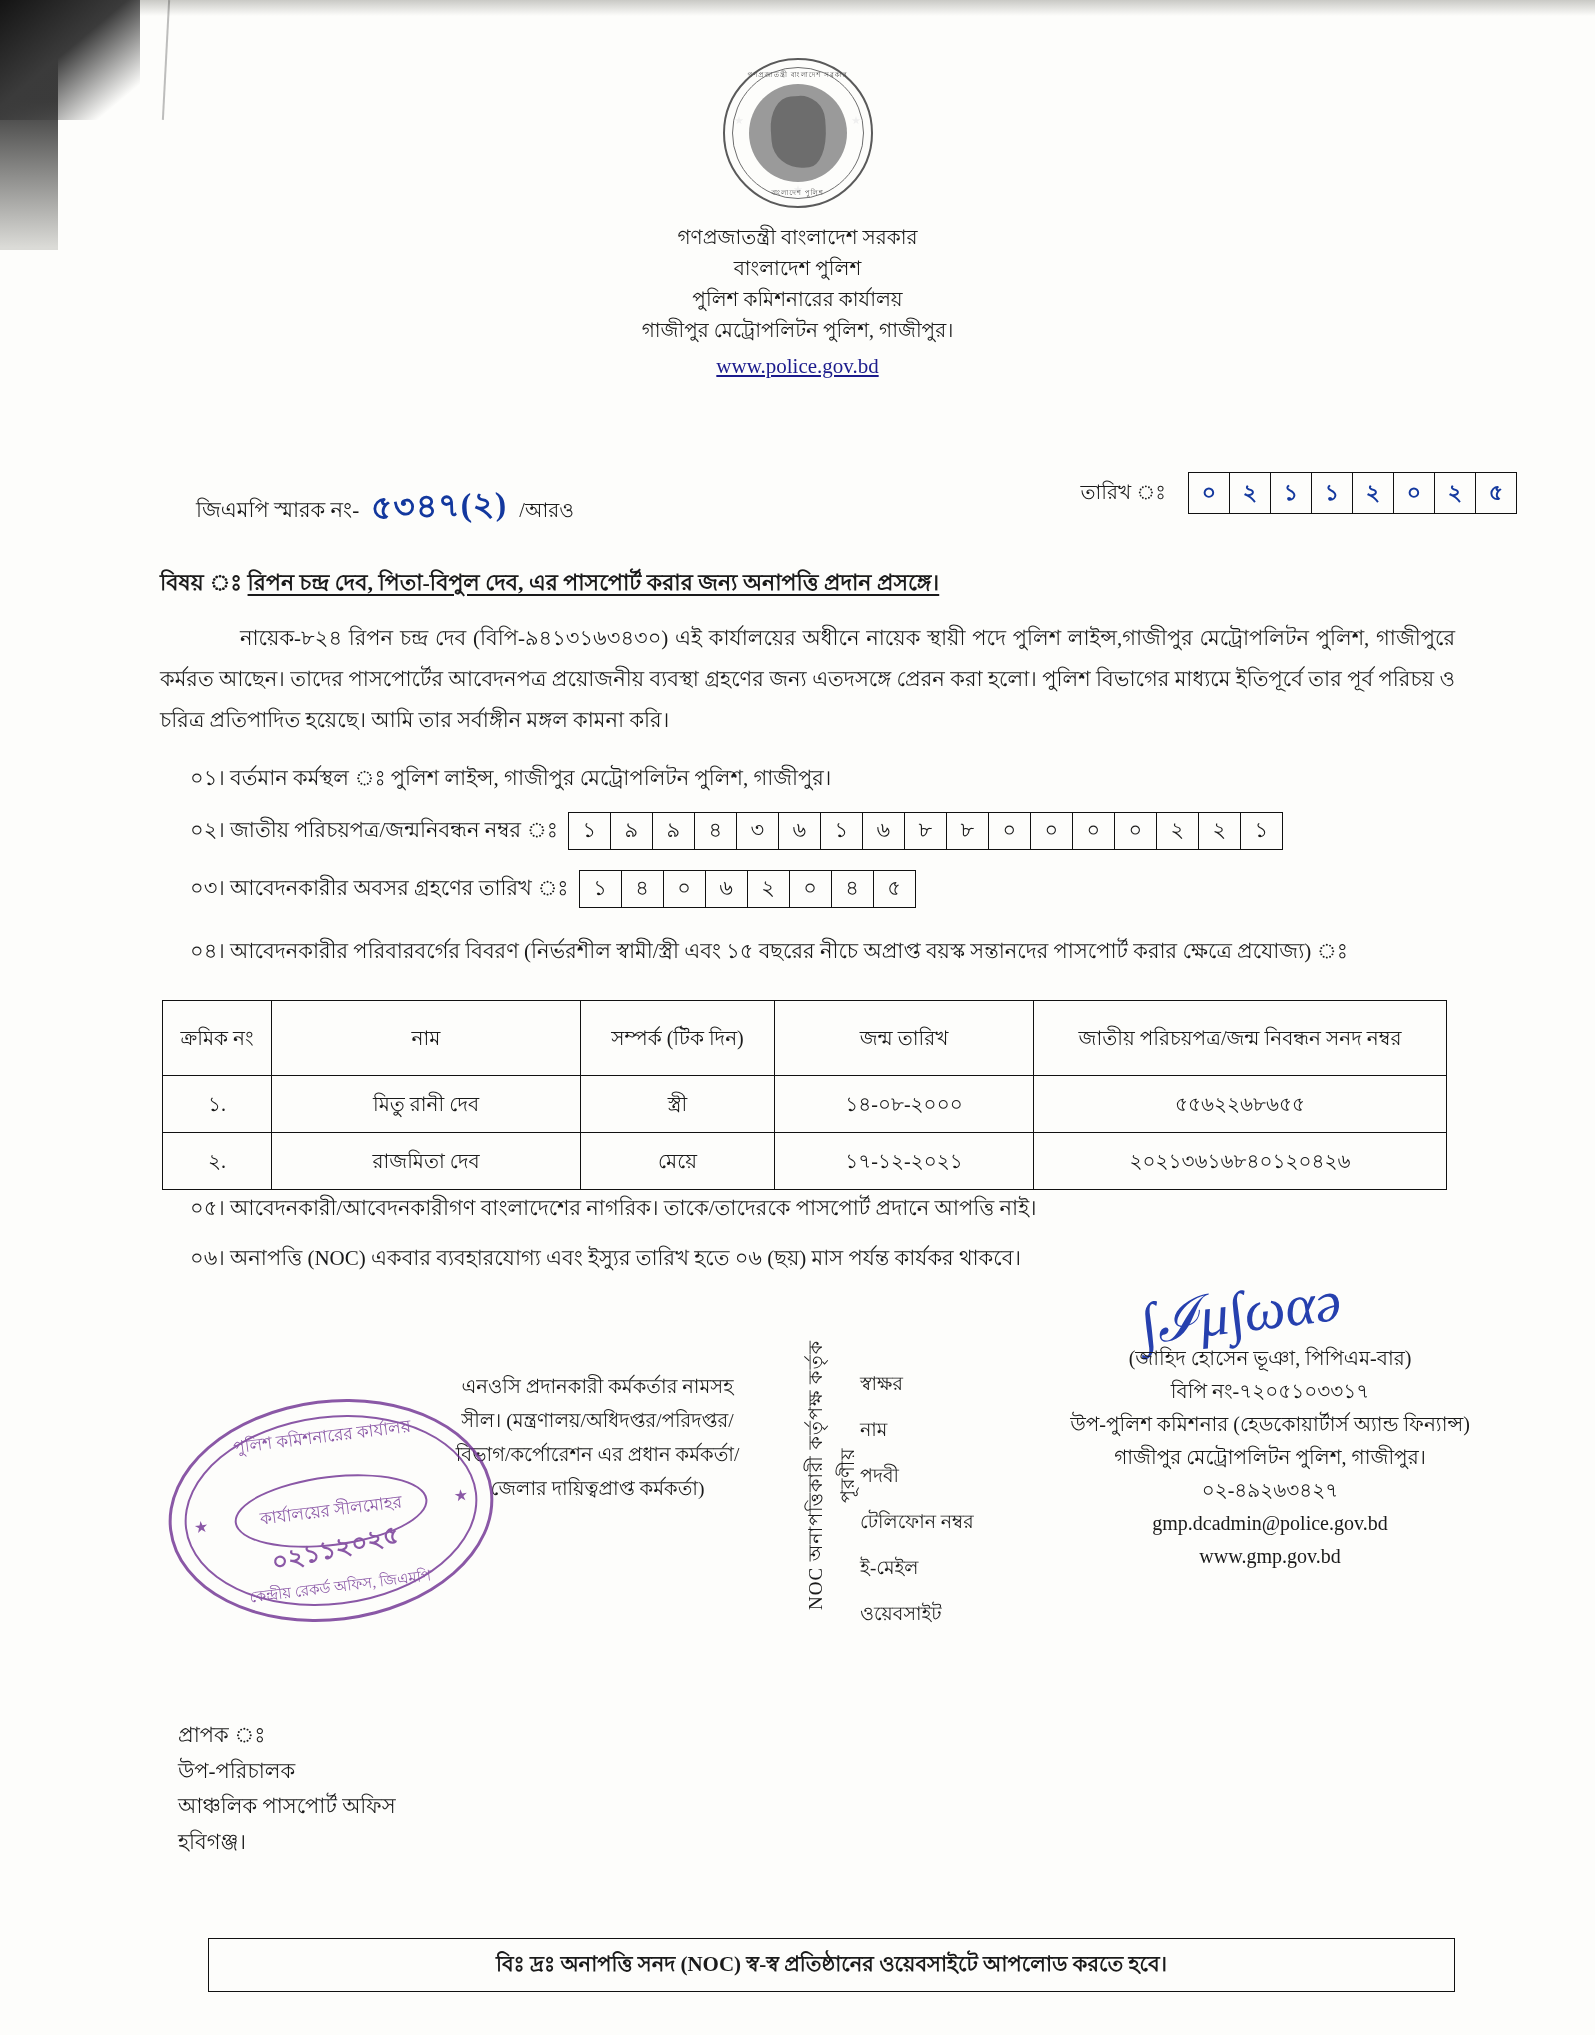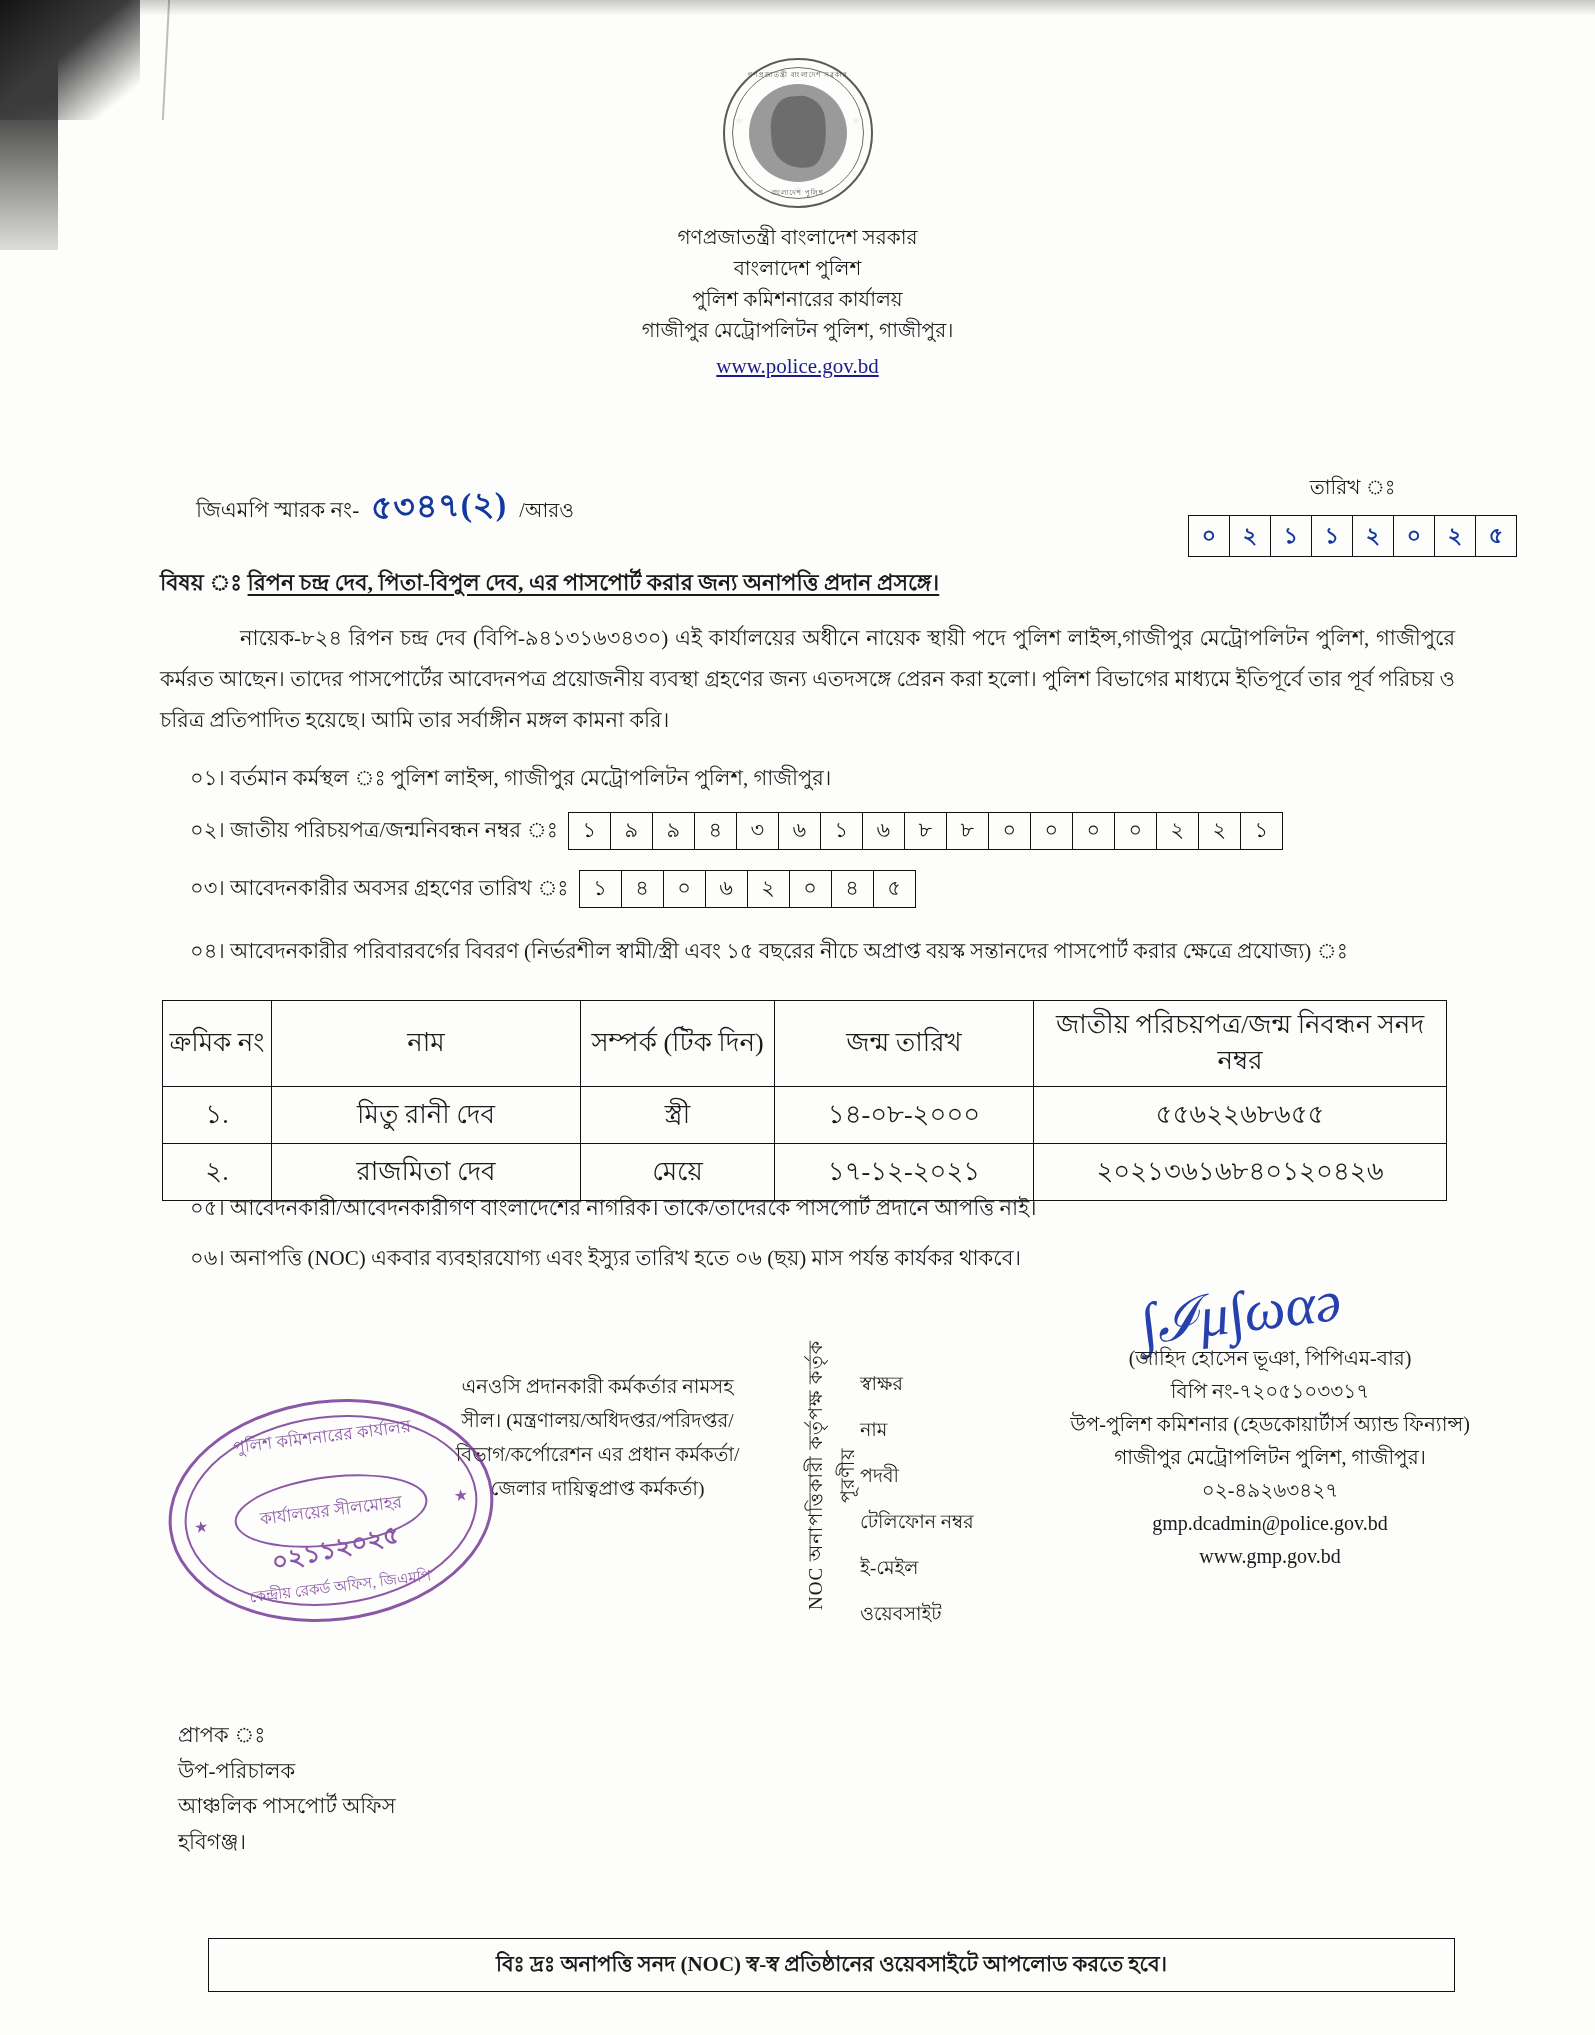--- a/index.html
+++ b/index.html
@@ -153,22 +153,21 @@
     padding: 0 6px;
   }
   .memo-suffix { font-size: 20px; }
 
   .date-row {
     position: absolute;
     right: 78px;
     top: 472px;
     display: flex;
     align-items: center;
-    gap: 10px;
-    flex-direction: column;
+    gap: 22px;
   }
   .date-label { font-size: 20px; }
   .date-boxes { display: flex; }
   .date-boxes .cell {
     width: 40px; height: 40px;
     border: 1.5px solid #111;
     border-right: none;
     display: flex;
     align-items: center;
     justify-content: center;
@@ -222,21 +221,21 @@
   }
   .nid-boxes .cell:last-child, .dob-boxes .cell:last-child { border-right: 1.4px solid #111; }
 
   
   .fam-table {
     position: absolute;
     left: 162px;
     top: 1000px;
     width: 1285px;
     border-collapse: collapse;
-    font-size: 26px;
+    font-size: 20px;
   }
   .fam-table th, .fam-table td {
     border: 1.4px solid #111;
     text-align: center;
     padding: 6px 4px;
     line-height: 1.4;
   }
   .fam-table th { font-weight: normal; height: 62px; }
   .fam-table td { height: 44px; }
   .col-sl { width: 100px; }

